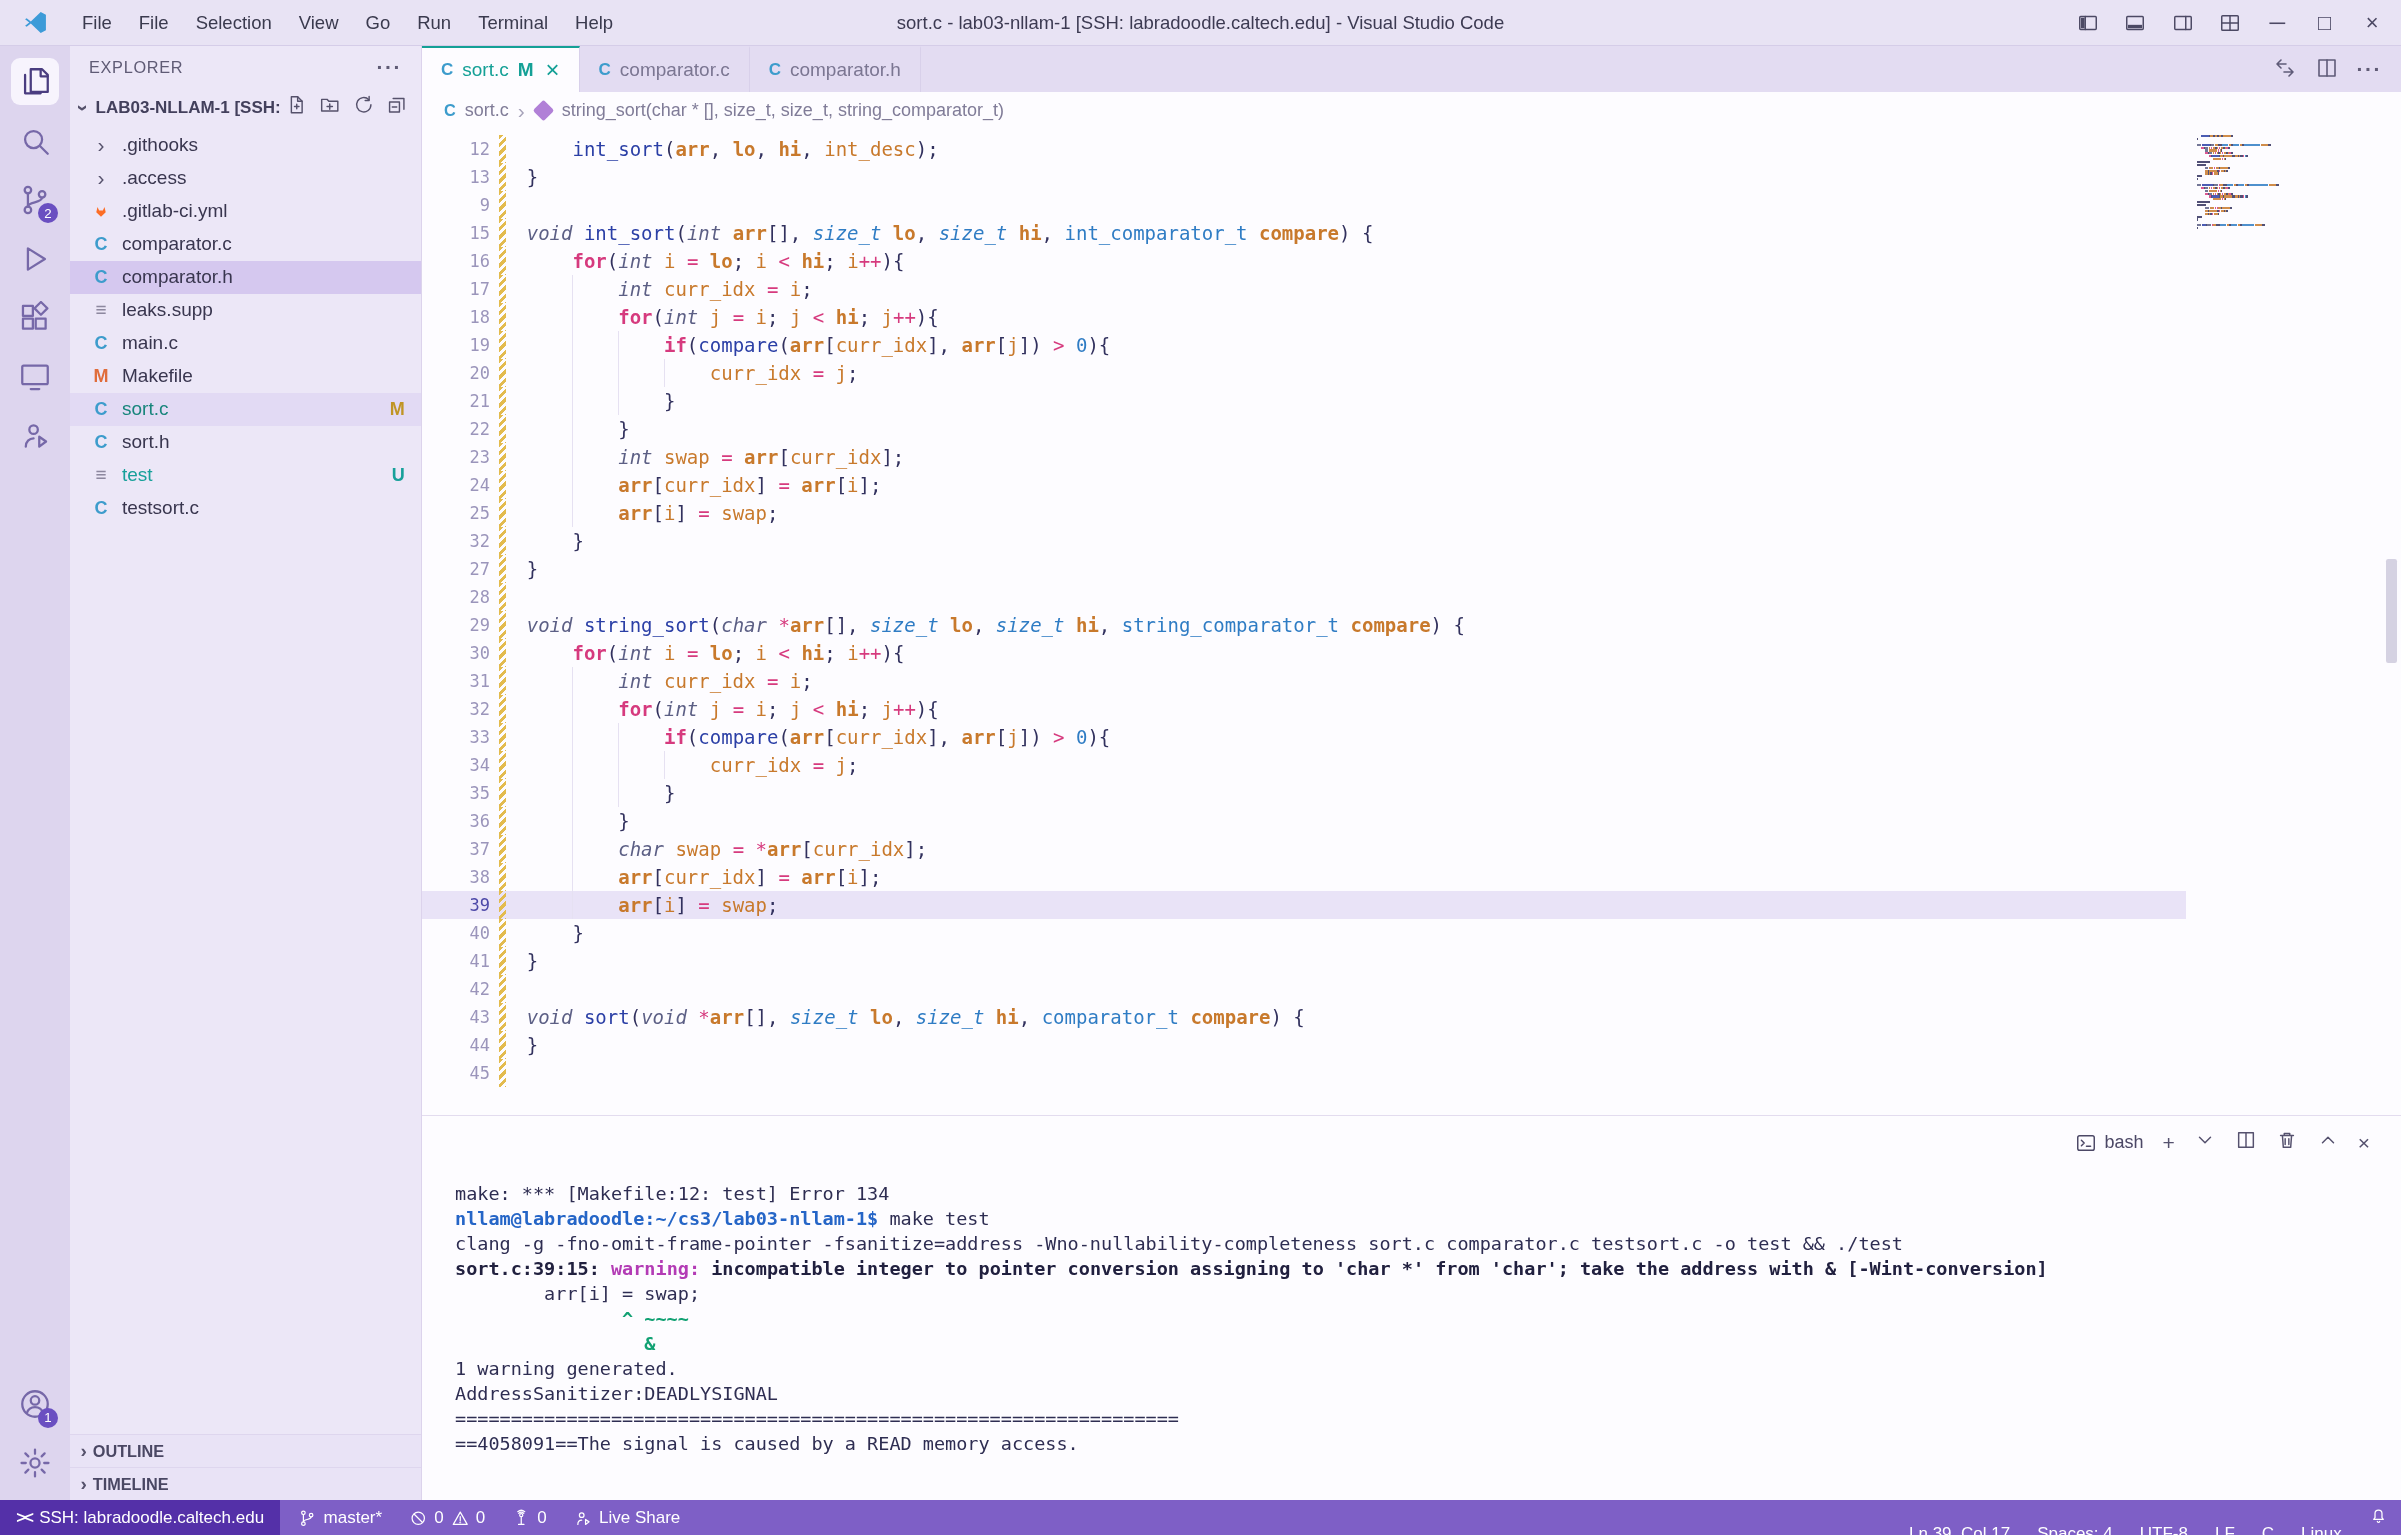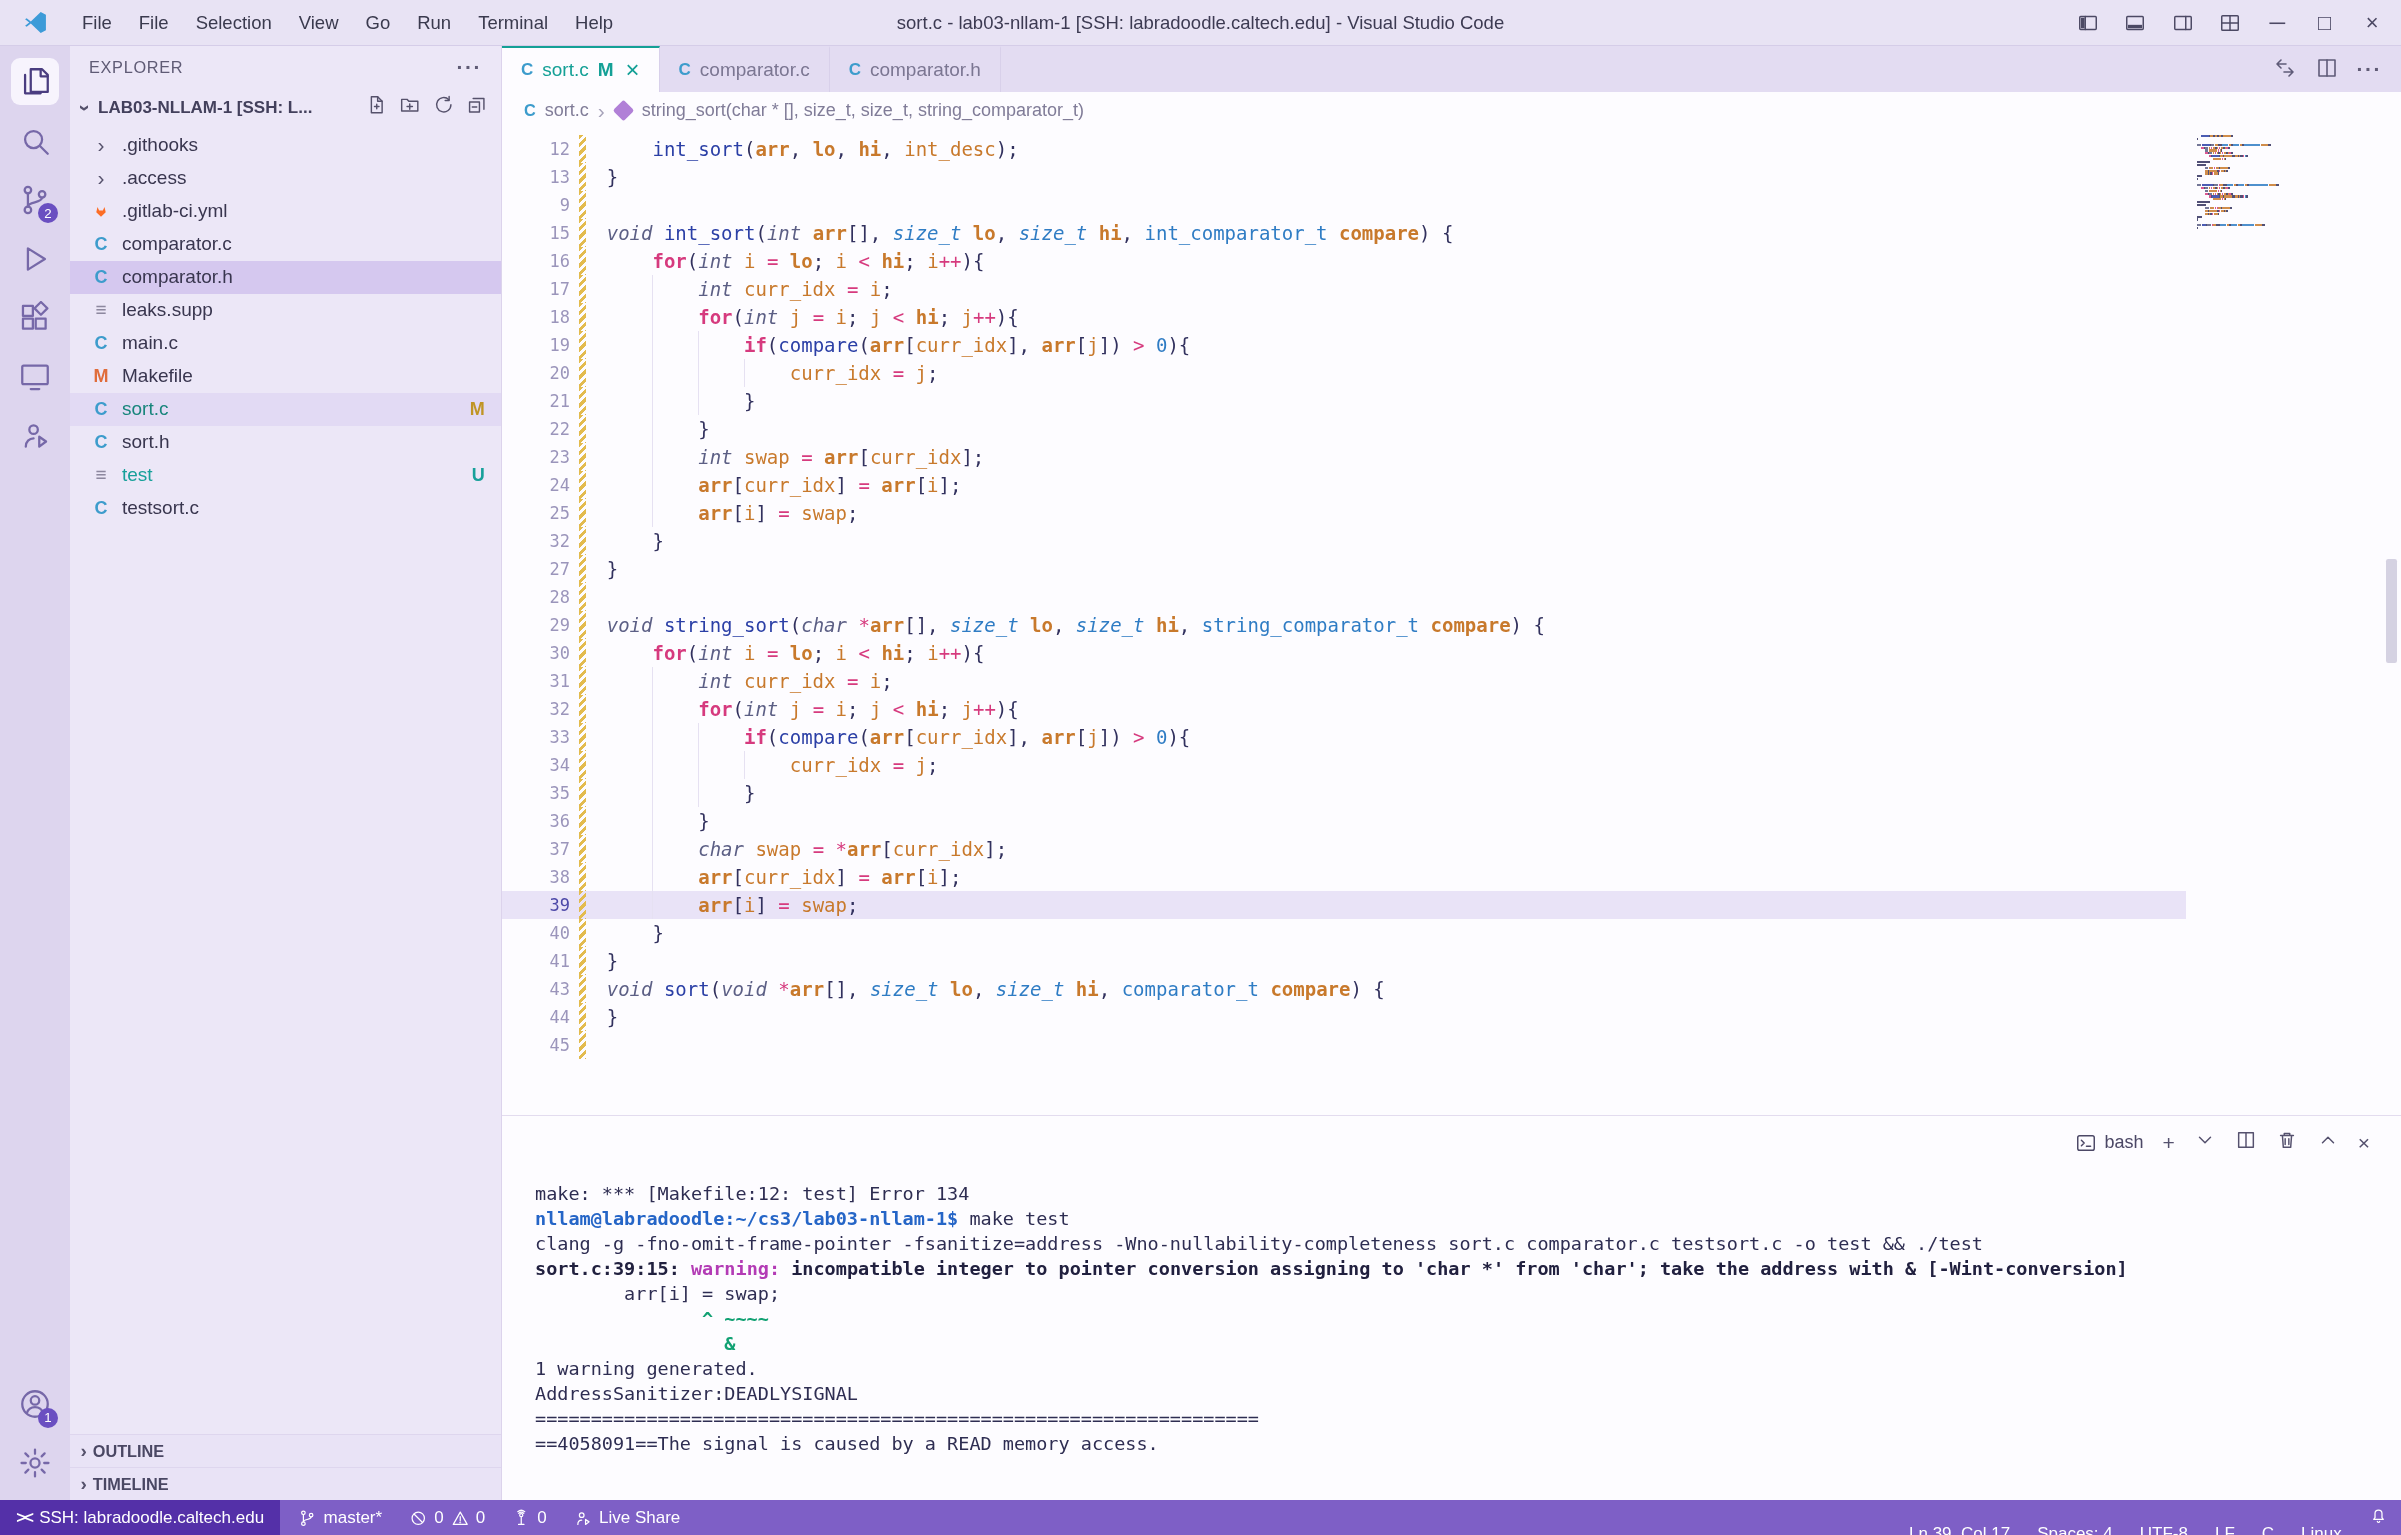--- a/index.html
+++ b/index.html
@@ -25,21 +25,21 @@
   #activitybar{width:70px;background:#ddd5ee;display:flex;flex-direction:column;align-items:center;padding:6px 0 7.4px 0;flex:none;}
   .ab-icon{width:58px;height:59px;display:flex;align-items:center;justify-content:center;color:#7668a8;position:relative;}
   .ab-icon svg{width:34px;height:34px;}
   .ab-icon.active{color:#4a3d80;}
   .ab-icon.active::before{content:"";position:absolute;inset:6px 5.2px;background:#f7f4fd;border-radius:9px;z-index:0;}
   .ab-icon svg,.ab-badge{position:relative;z-index:1;}
   .ab-badge{position:absolute;right:6px;bottom:6px;background:#6a4fc1;color:#fff;font-size:13.3px;min-width:20px;height:20px;border-radius:10.4px;display:flex;align-items:center;justify-content:center;padding:0 3px;}
   .ab-spacer{margin-top:auto;}
 
   
-  #sidebar{width:432px;background:#ece7f7;flex:none;display:flex;flex-direction:column;border-right:0.7px solid #dcd3ec;justify-content:space-between;}
+  #sidebar{width:352px;background:#ece7f7;flex:none;display:flex;flex-direction:column;border-right:0.7px solid #dcd3ec;justify-content:space-between;}
   .sb-header{height:42px;display:flex;align-items:center;padding:0 19px;font-size:16.3px;letter-spacing:0.7px;color:#5f5b75;flex:none;}
   .dots{margin-left:auto;font-size:21px;font-weight:bold;color:#5f5b75;letter-spacing:1.5px;}
   .section-header{height:39px;display:flex;align-items:center;padding:0 7.4px 0 6px;font-weight:bold;font-size:17px;color:#43405c;gap:3px;flex:none;}
   .rot90{display:inline-block;transform:rotate(90deg);font-size:21px;color:#55516b;width:19px;text-align:center;}
   .section-title{white-space:nowrap;overflow:hidden;}
   .section-actions{margin-left:auto;display:flex;gap:12px;color:#55516b;padding-right:6px;}
   .section-actions svg{width:21.5px;height:21.5px;}
   #file-list{flex:1;overflow:hidden;padding-top:1.5px;}
   .file-row{height:33px;display:flex;align-items:center;padding-left:19px;font-size:19px;color:#39364f;gap:9px;}
   .file-row.selected{background:#d5c8ef;}
@@ -435,20 +435,21 @@
             <div class="code-line"><span class="line-num">32</span><span class="git-gutter"></span><span class="line-body"><span class="tk-p">        </span><span class="tk-kw">for</span><span class="tk-p">(</span><span class="tk-ty">int</span><span class="tk-p"> </span><span class="tk-v">j</span><span class="tk-p"> </span><span class="tk-op">=</span><span class="tk-p"> </span><span class="tk-v">i</span><span class="tk-p">; </span><span class="tk-v">j</span><span class="tk-p"> </span><span class="tk-op">&lt;</span><span class="tk-p"> </span><span class="tk-vb">hi</span><span class="tk-p">; </span><span class="tk-v">j</span><span class="tk-op">++</span><span class="tk-p">){</span><span class="indent-guide" style="left: 4ch;"></span></span></div>
             <div class="code-line"><span class="line-num">33</span><span class="git-gutter"></span><span class="line-body"><span class="tk-p">            </span><span class="tk-kw">if</span><span class="tk-p">(</span><span class="tk-fn">compare</span><span class="tk-p">(</span><span class="tk-vb">arr</span><span class="tk-p">[</span><span class="tk-v">curr_idx</span><span class="tk-p">], </span><span class="tk-vb">arr</span><span class="tk-p">[</span><span class="tk-v">j</span><span class="tk-p">]) </span><span class="tk-op">&gt;</span><span class="tk-p"> </span><span class="tk-num">0</span><span class="tk-p">){</span><span class="indent-guide" style="left: 4ch;"></span><span class="indent-guide" style="left: 8ch;"></span></span></div>
             <div class="code-line"><span class="line-num">34</span><span class="git-gutter"></span><span class="line-body"><span class="tk-p">                </span><span class="tk-v">curr_idx</span><span class="tk-p"> </span><span class="tk-op">=</span><span class="tk-p"> </span><span class="tk-v">j</span><span class="tk-p">;</span><span class="indent-guide" style="left: 4ch;"></span><span class="indent-guide" style="left: 8ch;"></span><span class="indent-guide" style="left: 12ch;"></span></span></div>
             <div class="code-line"><span class="line-num">35</span><span class="git-gutter"></span><span class="line-body"><span class="tk-p">            }</span><span class="indent-guide" style="left: 4ch;"></span><span class="indent-guide" style="left: 8ch;"></span></span></div>
             <div class="code-line"><span class="line-num">36</span><span class="git-gutter"></span><span class="line-body"><span class="tk-p">        }</span><span class="indent-guide" style="left: 4ch;"></span></span></div>
             <div class="code-line"><span class="line-num">37</span><span class="git-gutter"></span><span class="line-body"><span class="tk-p">        </span><span class="tk-ty">char</span><span class="tk-p"> </span><span class="tk-v">swap</span><span class="tk-p"> </span><span class="tk-op">=</span><span class="tk-p"> </span><span class="tk-op">*</span><span class="tk-vb">arr</span><span class="tk-p">[</span><span class="tk-v">curr_idx</span><span class="tk-p">];</span><span class="indent-guide" style="left: 4ch;"></span></span></div>
             <div class="code-line"><span class="line-num">38</span><span class="git-gutter"></span><span class="line-body"><span class="tk-p">        </span><span class="tk-vb">arr</span><span class="tk-p">[</span><span class="tk-v">curr_idx</span><span class="tk-p">] </span><span class="tk-op">=</span><span class="tk-p"> </span><span class="tk-vb">arr</span><span class="tk-p">[</span><span class="tk-v">i</span><span class="tk-p">];</span><span class="indent-guide" style="left: 4ch;"></span></span></div>
             <div class="code-line current"><span class="line-num">39</span><span class="git-gutter"></span><span class="line-body"><span class="tk-p">        </span><span class="tk-vb">arr</span><span class="tk-p">[</span><span class="tk-v">i</span><span class="tk-p">] </span><span class="tk-op">=</span><span class="tk-p"> </span><span class="tk-v">swap</span><span class="tk-p">;</span><span class="indent-guide" style="left: 4ch;"></span></span></div>
             <div class="code-line"><span class="line-num">40</span><span class="git-gutter"></span><span class="line-body"><span class="tk-p">    }</span></span></div>
             <div class="code-line"><span class="line-num">41</span><span class="git-gutter"></span><span class="line-body"><span class="tk-p">}</span></span></div>
+            <div class="code-line"><span class="line-num">42</span><span class="git-gutter"></span><span class="line-body"></span></div>
             <div class="code-line"><span class="line-num">43</span><span class="git-gutter"></span><span class="line-body"><span class="tk-ty">void</span><span class="tk-p"> </span><span class="tk-fn">sort</span><span class="tk-p">(</span><span class="tk-ty">void</span><span class="tk-p"> </span><span class="tk-op">*</span><span class="tk-vb">arr</span><span class="tk-p">[], </span><span class="tk-tyi">size_t</span><span class="tk-p"> </span><span class="tk-vb">lo</span><span class="tk-p">, </span><span class="tk-tyi">size_t</span><span class="tk-p"> </span><span class="tk-vb">hi</span><span class="tk-p">, </span><span class="tk-tyn">comparator_t</span><span class="tk-p"> </span><span class="tk-vb">compare</span><span class="tk-p">) {</span></span></div>
             <div class="code-line"><span class="line-num">44</span><span class="git-gutter"></span><span class="line-body"><span class="tk-p">}</span></span></div>
             <div class="code-line"><span class="line-num">45</span><span class="git-gutter"></span><span class="line-body"></span></div>
           </div>
         <div id="minimap">
             <div class="mm-line"><span class="mm-tk tk-p" style="width: 4px; background: transparent;"></span><span class="mm-tk tk-fn" style="width: 8px;"></span><span class="mm-tk tk-p" style="width: 1px;"></span><span class="mm-tk tk-vb" style="width: 3px;"></span><span class="mm-tk tk-p" style="width: 2px;"></span><span class="mm-tk tk-vb" style="width: 2px;"></span><span class="mm-tk tk-p" style="width: 2px;"></span><span class="mm-tk tk-vb" style="width: 2px;"></span><span class="mm-tk tk-p" style="width: 2px;"></span><span class="mm-tk tk-v" style="width: 8px;"></span><span class="mm-tk tk-p" style="width: 2px;"></span></div>
             <div class="mm-line"><span class="mm-tk tk-p" style="width: 1px;"></span></div>
             <div class="mm-line"></div>
             <div class="mm-line"><span class="mm-tk tk-ty" style="width: 4px;"></span><span class="mm-tk tk-p" style="width: 1px; background: transparent;"></span><span class="mm-tk tk-fn" style="width: 8px;"></span><span class="mm-tk tk-p" style="width: 1px;"></span><span class="mm-tk tk-ty" style="width: 3px;"></span><span class="mm-tk tk-p" style="width: 1px; background: transparent;"></span><span class="mm-tk tk-vb" style="width: 3px;"></span><span class="mm-tk tk-p" style="width: 4px;"></span><span class="mm-tk tk-tyi" style="width: 6px;"></span><span class="mm-tk tk-p" style="width: 1px; background: transparent;"></span><span class="mm-tk tk-vb" style="width: 2px;"></span><span class="mm-tk tk-p" style="width: 2px;"></span><span class="mm-tk tk-tyi" style="width: 6px;"></span><span class="mm-tk tk-p" style="width: 1px; background: transparent;"></span><span class="mm-tk tk-vb" style="width: 2px;"></span><span class="mm-tk tk-p" style="width: 2px;"></span><span class="mm-tk tk-tyn" style="width: 16px;"></span><span class="mm-tk tk-p" style="width: 1px; background: transparent;"></span><span class="mm-tk tk-vb" style="width: 7px;"></span><span class="mm-tk tk-p" style="width: 3px;"></span></div>
             <div class="mm-line"><span class="mm-tk tk-p" style="width: 4px; background: transparent;"></span><span class="mm-tk tk-kw" style="width: 3px;"></span><span class="mm-tk tk-p" style="width: 1px;"></span><span class="mm-tk tk-ty" style="width: 3px;"></span><span class="mm-tk tk-p" style="width: 1px; background: transparent;"></span><span class="mm-tk tk-v" style="width: 1px;"></span><span class="mm-tk tk-p" style="width: 1px; background: transparent;"></span><span class="mm-tk tk-op" style="width: 1px;"></span><span class="mm-tk tk-p" style="width: 1px; background: transparent;"></span><span class="mm-tk tk-vb" style="width: 2px;"></span><span class="mm-tk tk-p" style="width: 2px;"></span><span class="mm-tk tk-v" style="width: 1px;"></span><span class="mm-tk tk-p" style="width: 1px; background: transparent;"></span><span class="mm-tk tk-op" style="width: 1px;"></span><span class="mm-tk tk-p" style="width: 1px; background: transparent;"></span><span class="mm-tk tk-vb" style="width: 2px;"></span><span class="mm-tk tk-p" style="width: 2px;"></span><span class="mm-tk tk-v" style="width: 1px;"></span><span class="mm-tk tk-op" style="width: 2px;"></span><span class="mm-tk tk-p" style="width: 2px;"></span></div>

